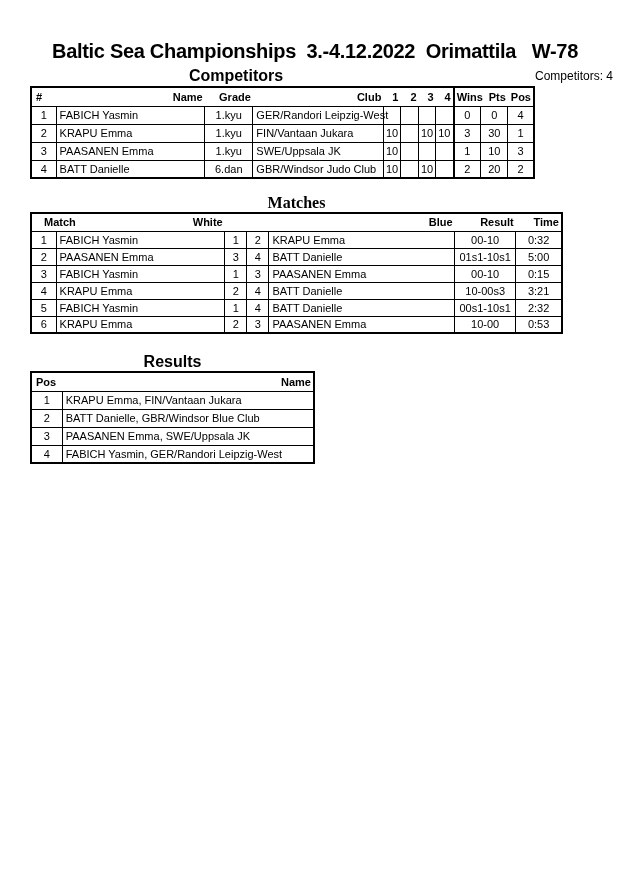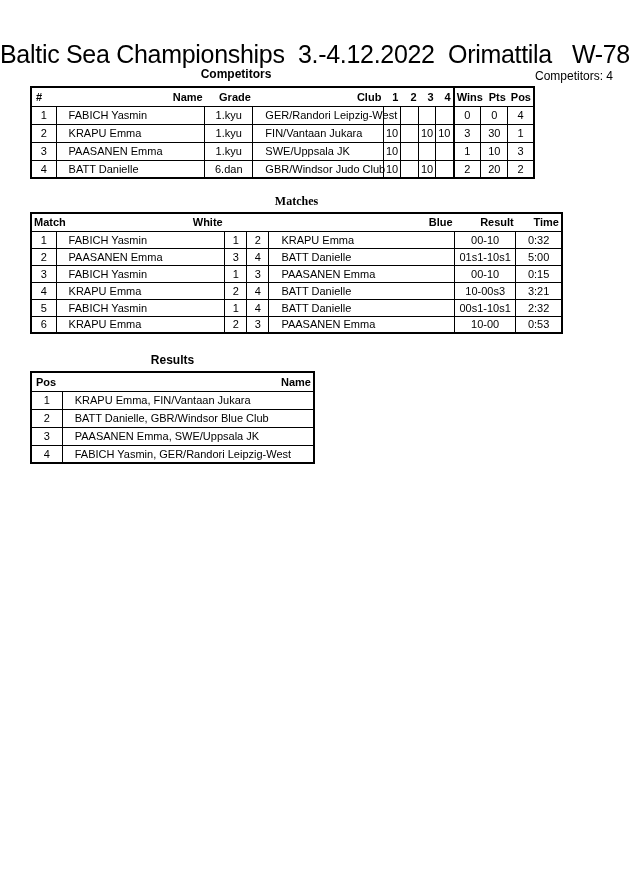--- a/index.html
+++ b/index.html
@@ -8,28 +8,28 @@
     width: 630px; height: 891px;
     position: relative;
     font-family: "Liberation Sans", "DejaVu Sans", sans-serif;
     color: #000;
     overflow: hidden;
   }
   .page-title {
     position: absolute;
     left: 0; top: 40px; width: 630px;
     text-align: center;
-    font-size: 25px; font-weight: normal;
+    font-size: 20px; font-weight: bold;
     letter-spacing: -0.3px;
     white-space: pre;
   }
   .section-heading {
     position: absolute;
     text-align: center;
-    font-size: 12px; font-weight: bold;
+    font-size: 16px; font-weight: bold;
   }
   .competitors-heading { left: 30px; top: 67px; width: 412px; }
   .matches-heading     { left: 30px; top: 194px; width: 533px; font-family: Liberation Serif, serif; }
   .results-heading     { left: 30px; top: 353px; width: 285px; }
   .competitors-count {
     position: absolute;
     right: 17px; top: 69px;
     font-size: 12px;
     text-align: right;
   }
@@ -52,21 +52,21 @@
     border-bottom: 1px solid #000;
     font-weight: bold;
     height: 19px;
     text-align: right;
   }
   td {
     border: 1px solid #000;
     text-align: center;
   }
   .thick-left { border-left: 2px solid #000 !important; }
-  .al { text-align: left; padding-left: 12px; }
+  .al { text-align: left; padding-left: 3px; }
   .hl { text-align: left; padding-left: 4px; }
 
   .competitors-table { left: 30px; top: 86px;  width: 505px; }
   .competitors-table td { height: 18px; }
   .matches-table     { left: 30px; top: 212px; width: 533px; }
   .matches-table th  { height: 18px; }
   .matches-table td  { height: 17px; }
   .results-table     { left: 30px; top: 371px; width: 285px; }
   .results-table td  { height: 18px; }
 </style>
@@ -174,21 +174,21 @@
     <col style="width:25px">
       <col style="width:168px">
       <col style="width:22px">
       <col style="width:22px">
     <col style="width:185px">
       <col style="width:61px">
       <col style="width:46px">
   </colgroup>
   <thead>
     <tr>
-      <th class="hl" style="padding-left:2px">Match</th>
+      <th class="hl" style="padding-left:12px">Match</th>
       <th>White</th>
       <th></th>
       <th></th>
       <th>Blue</th>
       <th>Result</th>
       <th>Time</th>
     </tr>
   </thead>
   <tbody>
 

